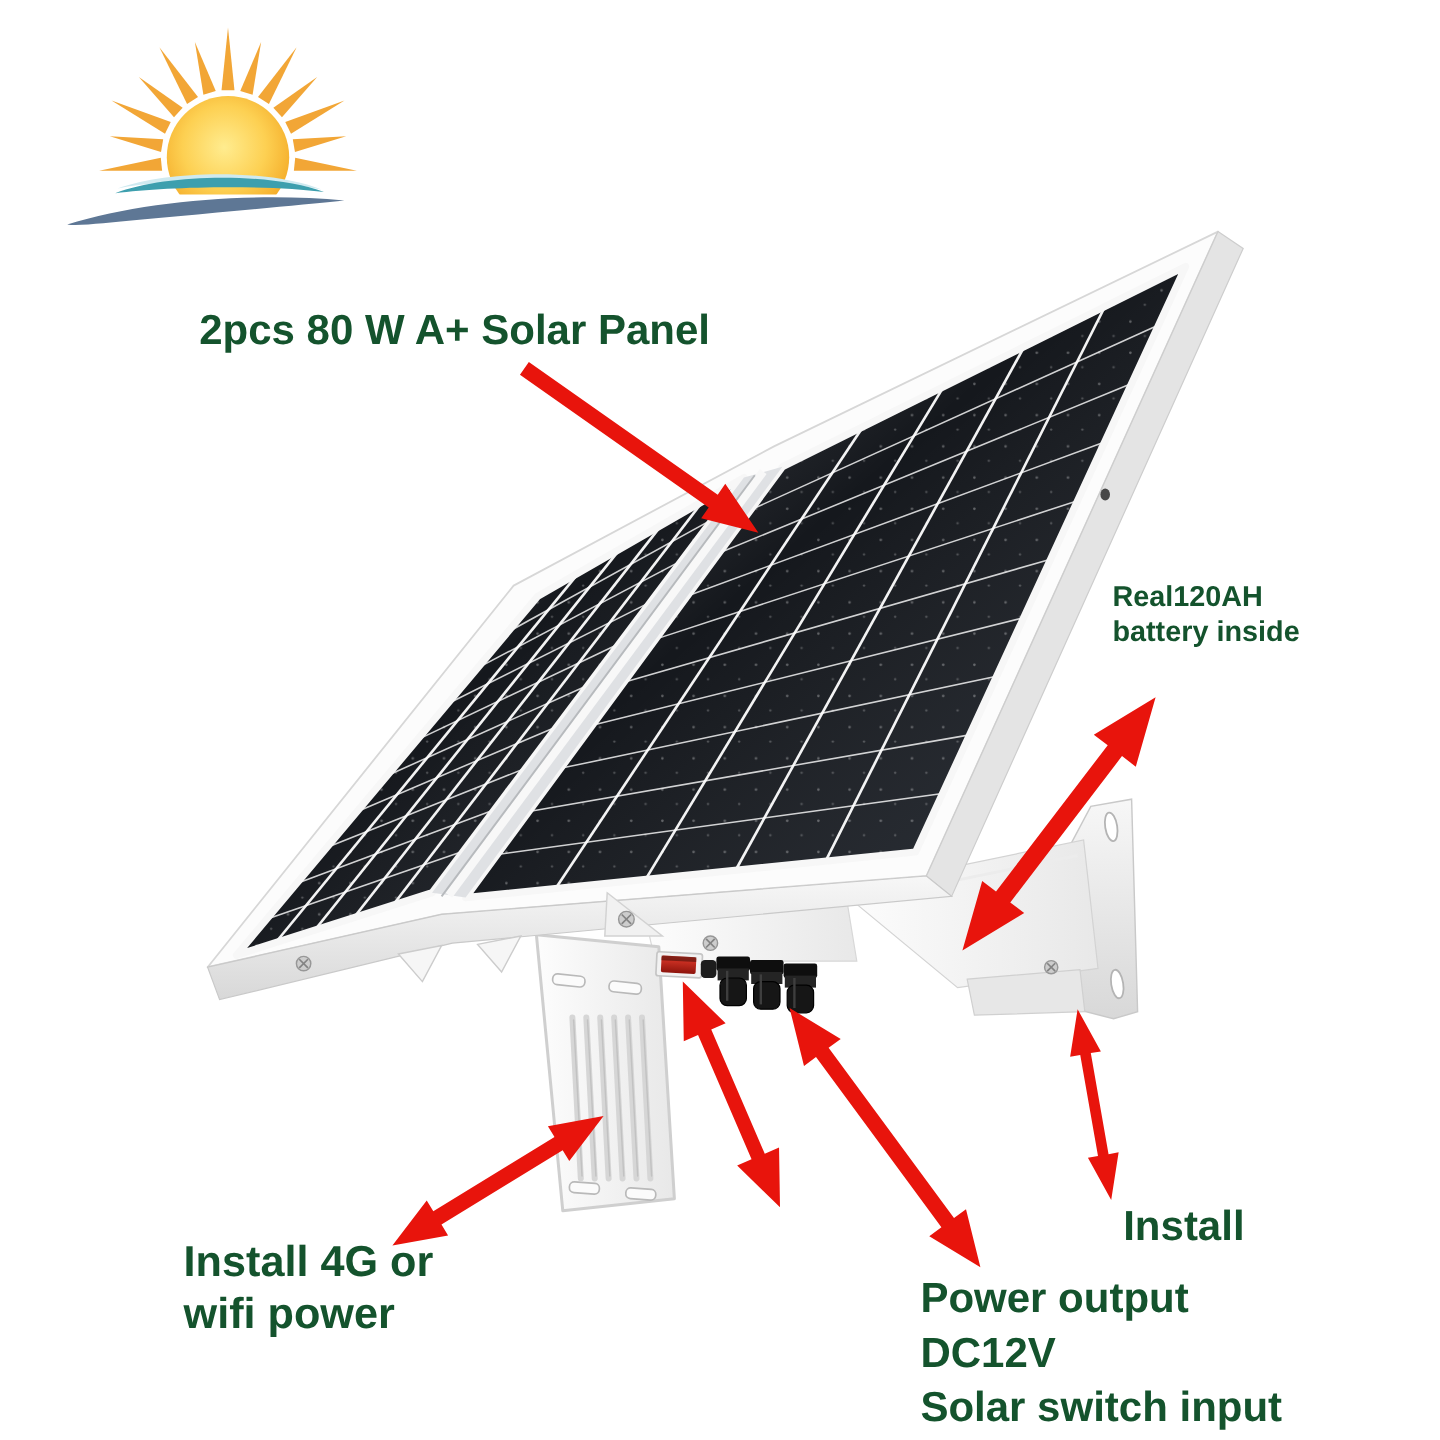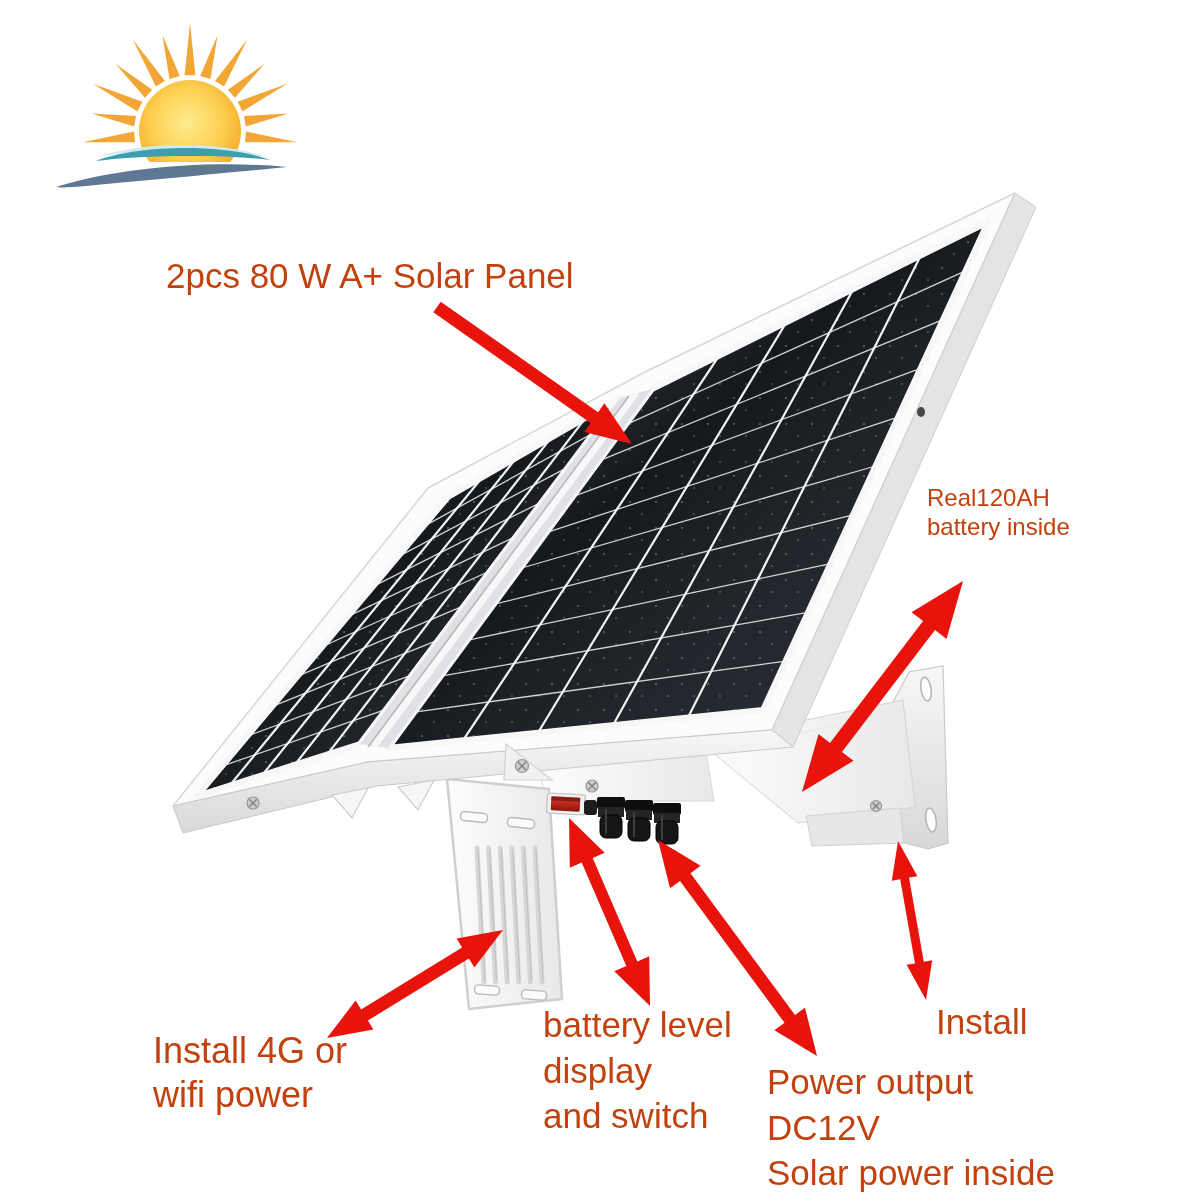--- a/index.html
+++ b/index.html
@@ -2,21 +2,21 @@
 <html><head>
 <meta charset="utf-8">
 <style>
   html,body{margin:0;padding:0;background:#ffffff;}
   .stage{
     position:relative;width:1200px;height:1200px;background:#ffffff;
     overflow:hidden;font-family:"Liberation Sans",sans-serif;
   }
   .stage svg{position:absolute;left:0;top:0;}
   .label{
-    position:absolute;font-weight:400;color:#c2410c;line-height:1.28;
+    position:absolute;font-weight:700;color:#14532d;line-height:1.28;
     white-space:pre-line;letter-spacing:0px;
   }
   .label-panel  {left:166px;top:254px;font-size:35px;}
   .label-battery{left:927px;top:483px;font-size:24px;line-height:1.22;}
   .label-camera {left:153px;top:1029px;font-size:36px;line-height:1.22;}
   .label-level  {left:543px;top:1002px;font-size:35px;line-height:1.30;}
   .label-power  {left:767px;top:1059px;font-size:35px;line-height:1.30;}
   .label-install{left:936px;top:1000px;font-size:35px;}
 </style>
 </head>
@@ -200,20 +200,17 @@
       <polygon points="650.0,1006.0 649.2,956.2 637.3,961.4 592.7,857.9 604.7,852.7 569.0,818.0 569.8,867.8 581.7,862.6 626.3,966.1 614.3,971.3" fill="#e8140c"></polygon>
       <polygon points="817.0,1056.0 805.0,1007.7 795.0,1015.1 690.5,873.2 700.6,865.8 658.0,840.0 670.0,888.3 680.0,880.9 784.5,1022.8 774.4,1030.2" fill="#e8140c"></polygon>
       <polygon points="926.0,1000.0 932.2,960.3 923.8,961.8 909.0,877.6 917.4,876.2 898.0,841.0 891.8,880.7 900.2,879.2 915.0,963.4 906.6,964.8" fill="#e8140c"></polygon>
     </svg>
 
   <div class="label label-panel">2pcs 80 W A+ Solar Panel</div>
   <div class="label label-battery">Real120AH
 battery inside</div>
   <div class="label label-camera">Install 4G or
 wifi power</div>
-  <div class="label label-level">battery level
-display
-and switch</div>
   <div class="label label-power">Power output
 DC12V
-Solar power inside</div>
+Solar switch input</div>
   <div class="label label-install">Install</div>
 </div>
 
 </body></html>

